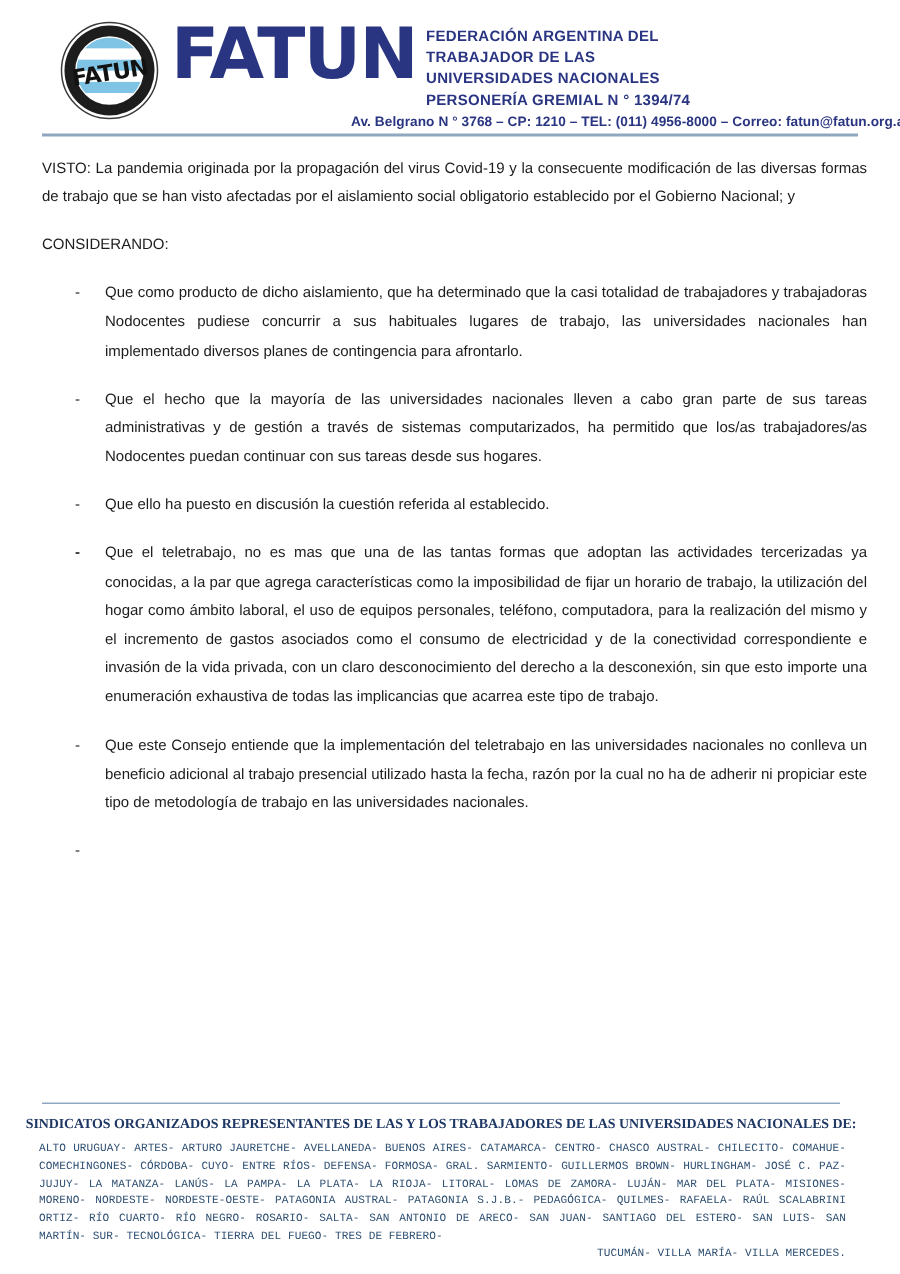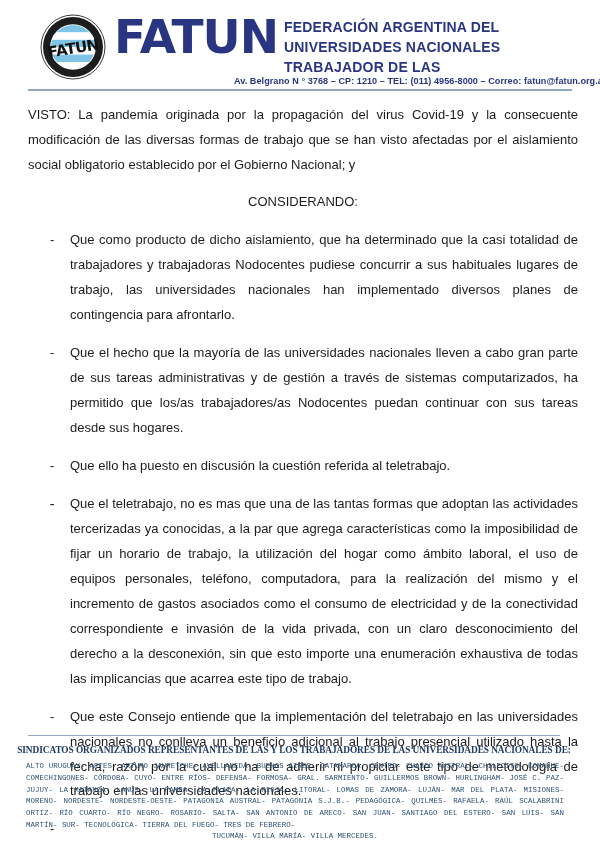--- a/index.html
+++ b/index.html
@@ -51,21 +51,21 @@
     color: #2a3582;
     margin-top: 4px;
     white-space: nowrap;
   }
 
   .fed-lines {
     margin-left: 6px;
     margin-top: 8px;
     font-family: "Liberation Sans", sans-serif;
     font-weight: bold;
-    font-size: 14px;
+    font-size: 10px;
     line-height: 1.42;
     letter-spacing: 0.2px;
     color: #2a3582;
     white-space: nowrap;
   }
 
   .addr-line {
     position: absolute;
     left: 128px;
     top: 66px;
@@ -80,34 +80,33 @@
   .rule {
     height: 1.6px;
     background: #8fa8c0;
     margin: 0 28px;
   }
   .rule.top { margin-top: 11px; }
 
   
   .doc-body {
     padding: 12px 22px 0 28px;
-    font-size: 13px;
+    font-size: 10px;
     line-height: 1.92;
     color: #1c1c1c;
   }
 
   p.para {
     margin: 0 0 13px 0;
     text-align: justify;
     text-justify: inter-word;
   }
 
   .heading-line {
     margin: 0 0 13px 0;
-    text-align: center;
   }
 
   ul.considerandos {
     list-style: none;
     margin: 0;
     padding: 0;
   }
   ul.considerandos li {
     position: relative;
     padding-left: 42px;
@@ -150,21 +149,21 @@
   .footer-list {
     font-family: Liberation Mono, monospace;
     font-size: 7.4px;
     line-height: 1.58;
     color: #2e4f72;
     text-align: justify;
     text-justify: inter-word;
     margin: 0 24px 0 26px;
     letter-spacing: 0.05px;
   }
-  .footer-list .tail { text-align: center; }
+  .footer-list .tail { text-align: right; }
 </style>
 </head>
 <body>
 
 <div class="letterhead">
 
   <div class="seal">
     <svg width="66" height="66" viewBox="0 0 66 66" aria-hidden="true">
       <defs>
         <clipPath id="innerClip">
@@ -192,22 +191,23 @@
       <text font-family="DejaVu Sans, sans-serif" font-size="3.5" font-weight="bold" fill="#ffffff" letter-spacing="0.25">
         <textPath href="#ringBot" startOffset="6%">SIDADES NACIONALES · FATUN ·</textPath>
       </text>
     </svg>
   </div>
 
   <div class="brand-block">
     <div class="wordmark">FATUN</div>
     <div class="fed-lines">
       <div>FEDERACIÓN ARGENTINA DEL</div>
+      <div>TRABAJADOR DE LAS</div>
       <div>UNIVERSIDADES NACIONALES</div>
-      <div>TRABAJADOR DE LAS</div>
+      <div>PERSONERÍA GREMIAL N ° 1394/74</div>
     </div>
     <div class="addr-line">Av. Belgrano N ° 3768 – CP: 1210 – TEL: (011) 4956-8000 – Correo: fatun@fatun.org.ar</div>
   </div>
 </div>
 
 <div class="rule top"></div>
 
 <div class="doc-body">
 
   <p class="para">VISTO: La pandemia originada por la propagación del virus Covid-19 y la consecuente modificación de las diversas formas de trabajo que se han visto afectadas por el aislamiento social obligatorio establecido por el Gobierno Nacional; y</p>
@@ -218,21 +218,21 @@
     <li>
       <span class="dash">-</span>
       <span>Que como producto de dicho aislamiento, que ha determinado que la casi totalidad de trabajadores y trabajadoras Nodocentes pudiese concurrir a sus habituales lugares de trabajo, las universidades nacionales han implementado diversos planes de contingencia para afrontarlo.</span>
     </li>
     <li>
       <span class="dash">-</span>
       <span>Que el hecho que la mayoría de las universidades nacionales lleven a cabo gran parte de sus tareas administrativas y de gestión a través de sistemas computarizados, ha permitido que los/as trabajadores/as Nodocentes puedan continuar con sus tareas desde sus hogares.</span>
     </li>
     <li class="no-justify">
       <span class="dash">-</span>
-      <span>Que ello ha puesto en discusión la cuestión referida al teletrabajo.</span>
+      <span>Que ello ha puesto en discusión la cuestión referida al establecido.</span>
     </li>
     <li>
       <span class="dash">-</span>
     </li>
     <li>
       <span class="dash">-</span>
       <span>Que el teletrabajo, no es mas que una de las tantas formas que adoptan las actividades tercerizadas ya conocidas, a la par que agrega características como la imposibilidad de fijar un horario de trabajo, la utilización del hogar como ámbito laboral, el uso de equipos personales, teléfono, computadora, para la realización del mismo y el incremento de gastos asociados como el consumo de electricidad y de la conectividad correspondiente e invasión de la vida privada, con un claro desconocimiento del derecho a la desconexión, sin que esto importe una enumeración exhaustiva de todas las implicancias que acarrea este tipo de trabajo.</span>
     </li>
     <li>
       <span class="dash">-</span>

